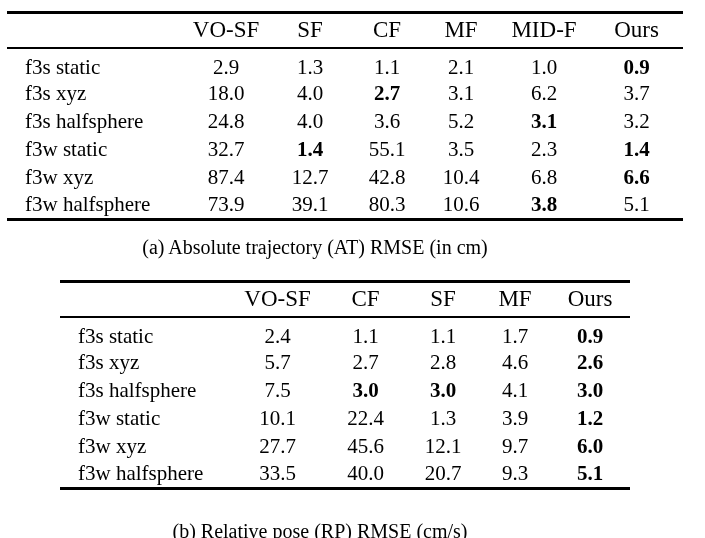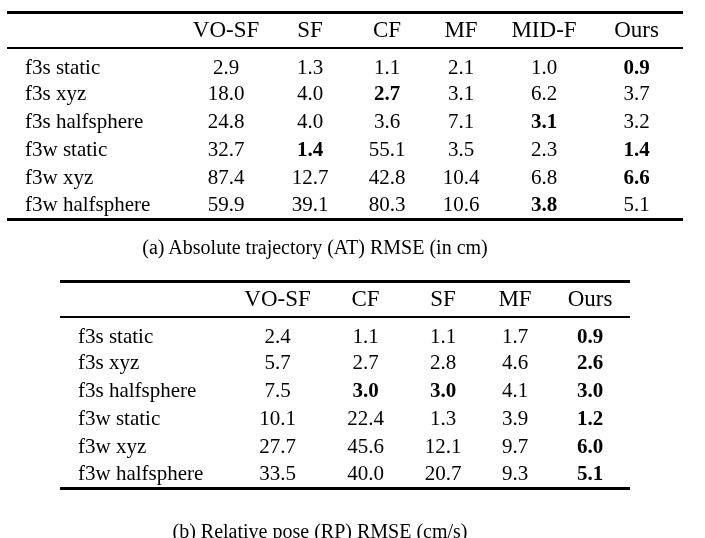--- a/index.html
+++ b/index.html
@@ -94,21 +94,21 @@
       <td class="bold">2.7</td>
       <td>3.1</td>
       <td>6.2</td>
       <td>3.7</td>
     </tr>
     <tr>
       <td class="rowlabel">f3s halfsphere</td>
       <td>24.8</td>
       <td>4.0</td>
       <td>3.6</td>
-      <td>7.1</td>
+      <td>5.2</td>
       <td class="bold">3.1</td>
       <td>3.2</td>
     </tr>
     <tr>
       <td class="rowlabel">f3w static</td>
       <td>32.7</td>
       <td class="bold">1.4</td>
       <td>55.1</td>
       <td>3.5</td>
       <td>2.3</td>
@@ -118,21 +118,21 @@
       <td class="rowlabel">f3w xyz</td>
       <td>87.4</td>
       <td>12.7</td>
       <td>42.8</td>
       <td>10.4</td>
       <td>6.8</td>
       <td class="bold">6.6</td>
     </tr>
     <tr>
       <td class="rowlabel">f3w halfsphere</td>
-      <td>59.9</td>
+      <td>73.9</td>
       <td>39.1</td>
       <td>80.3</td>
       <td>10.6</td>
       <td class="bold">3.8</td>
       <td>5.1</td>
     </tr>
   </tbody>
 </table>
 <div class="caption" id="caption-a">(a) Absolute trajectory (AT) RMSE (in cm)</div>
 

